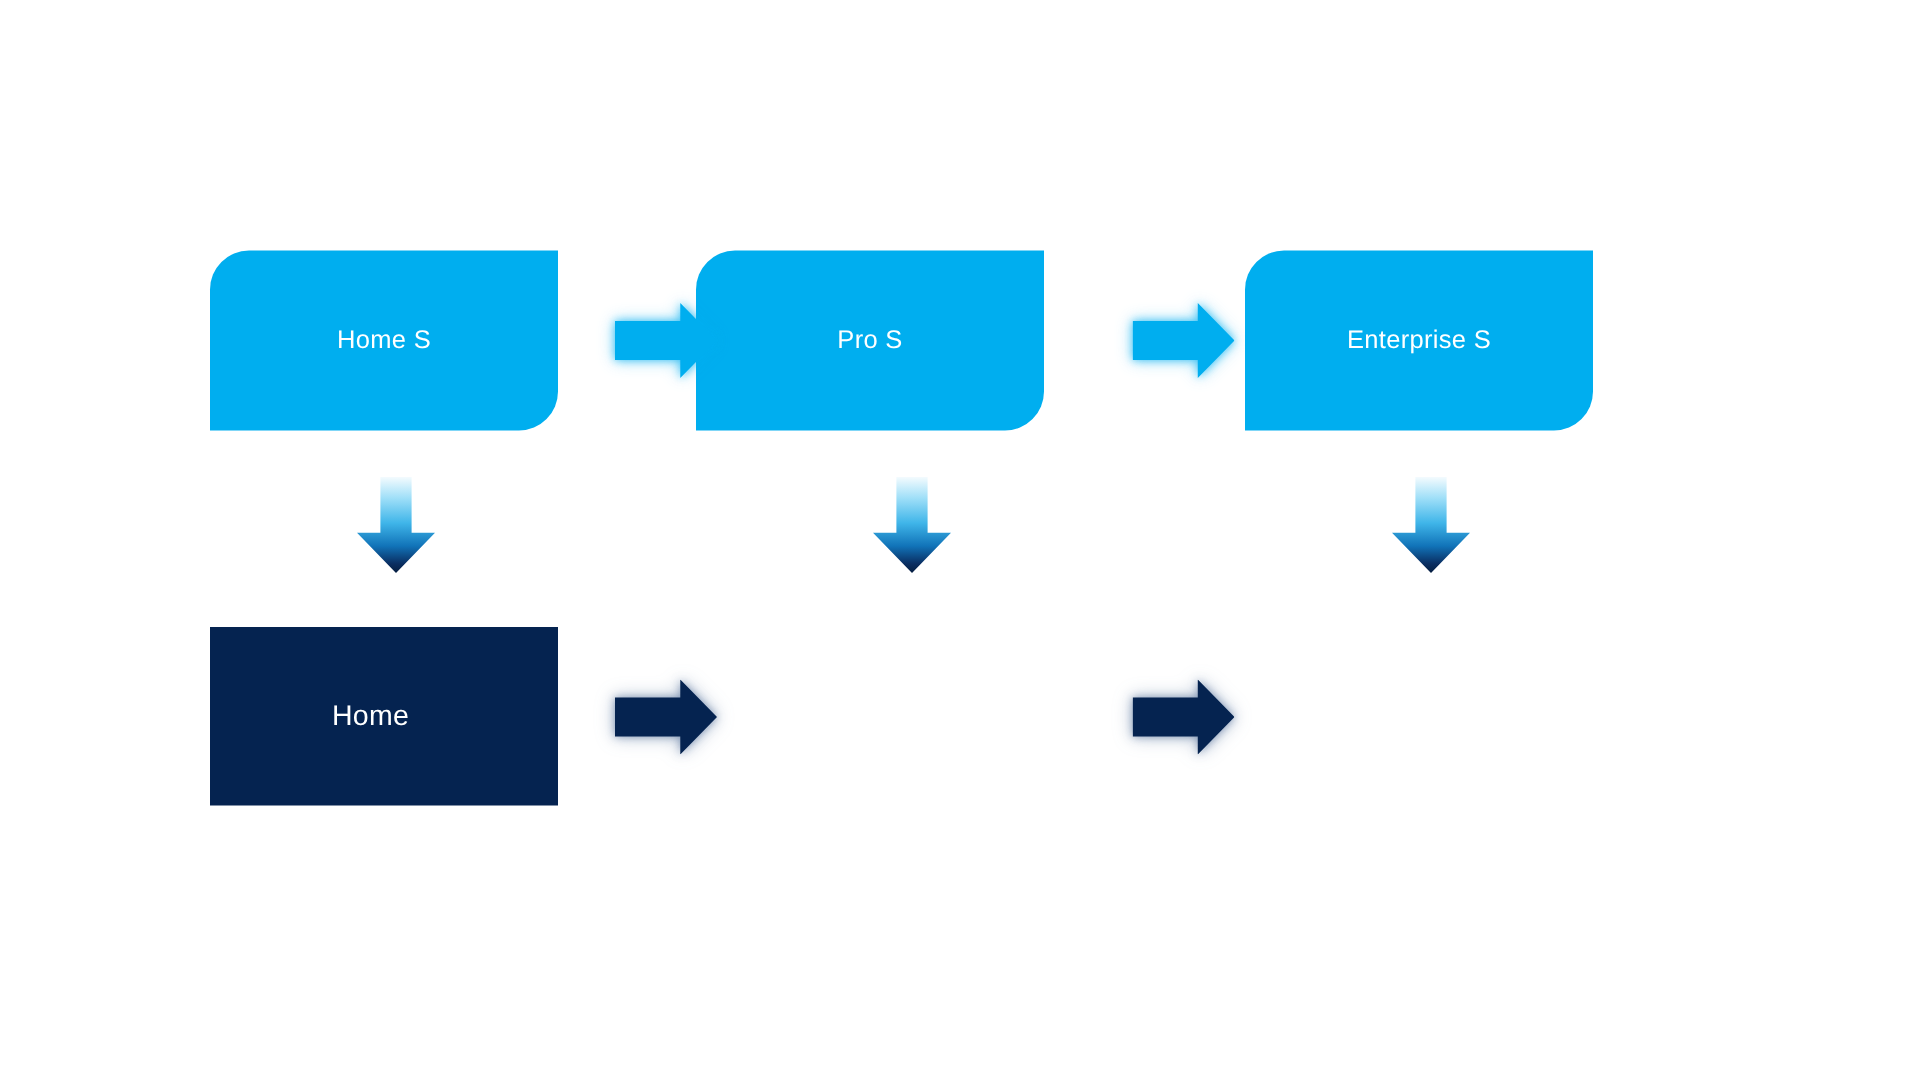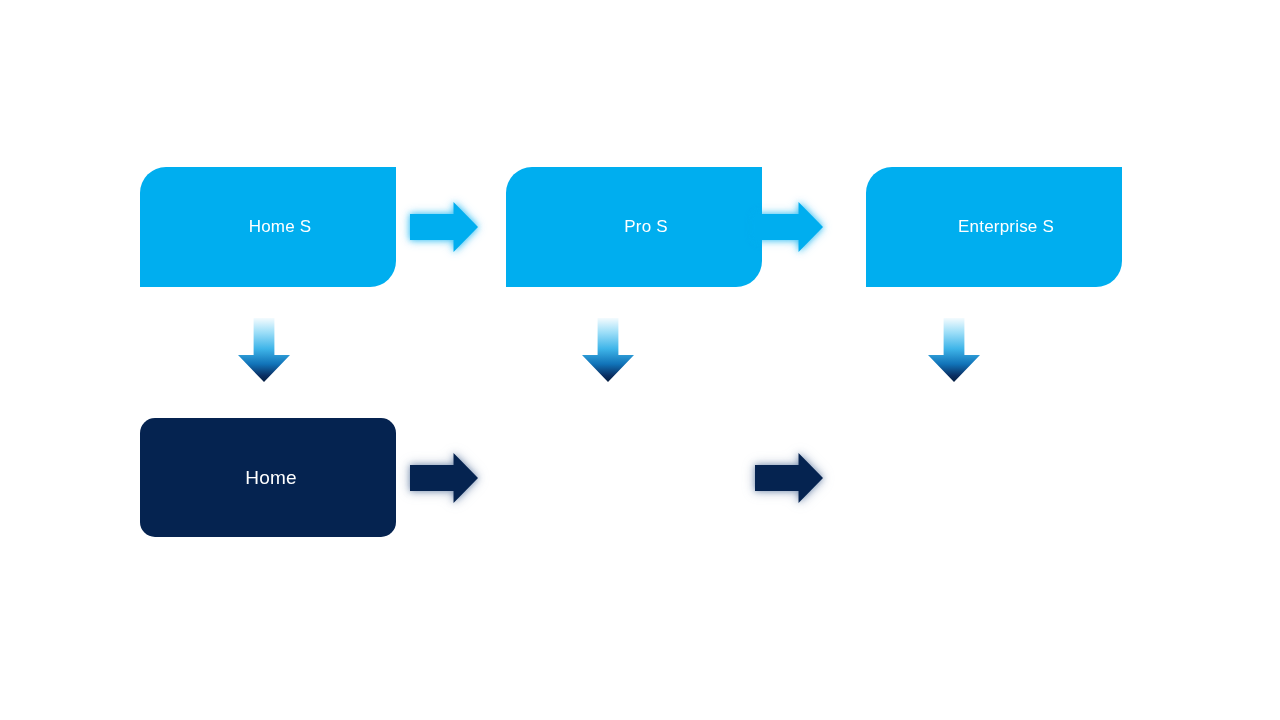--- a/index.html
+++ b/index.html
@@ -16,40 +16,38 @@
     overflow: hidden;
   }
   
   .box {
     position: absolute;
     width: 232px;
     display: flex;
     align-items: center;
     justify-content: center;
     color: #ffffff;
-    padding-left: 24px;
   }
   .box-top {
     top: 167px;
     height: 120px;
     background: #00AEEF;
     border-radius: 26px 0 26px 0;
     font-size: 17px;
   }
   .box-bottom {
     top: 418px;
     height: 119px;
     background: #052350;
     font-size: 19px;
-    border-radius: 15px;
   }
   .box-bottom .label { transform: translateX(-9px); }
   .col-1 { left: 140px; }
-  .col-2 { left: 506px; }
-  .col-3 { left: 830px; margin-left: 36px; }
+  .col-2 { left: 464px; }
+  .col-3 { left: 830px; }
   .label { white-space: nowrap; letter-spacing: 0.2px; }
 
   
   .arrow-right-wrap {
     position: absolute;
     width: 68px;
     height: 50px;
   }
   .row-top-arrow { top: 202px; }
   .row-bottom-arrow { top: 453px; }

